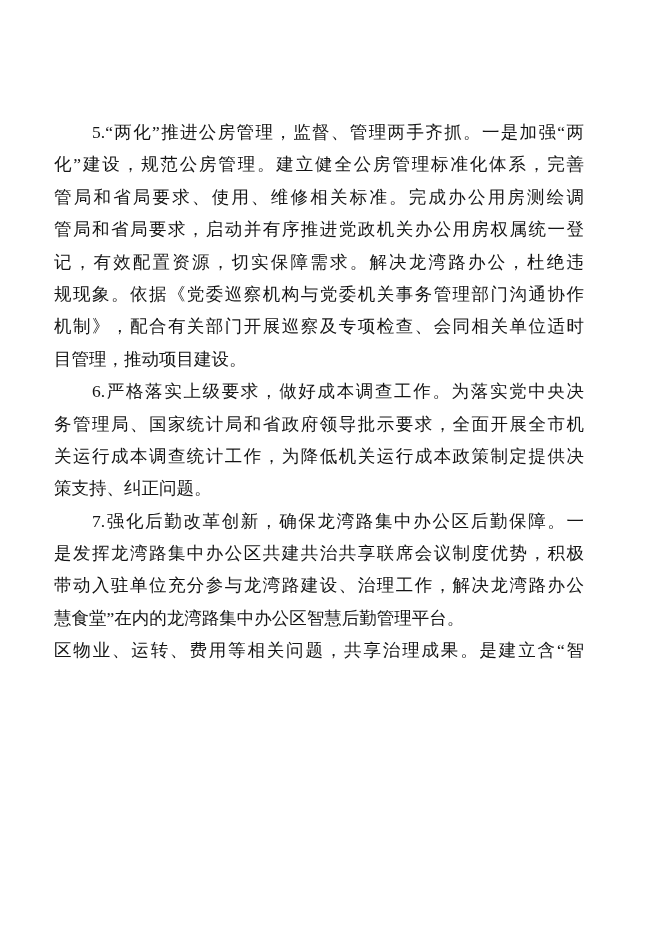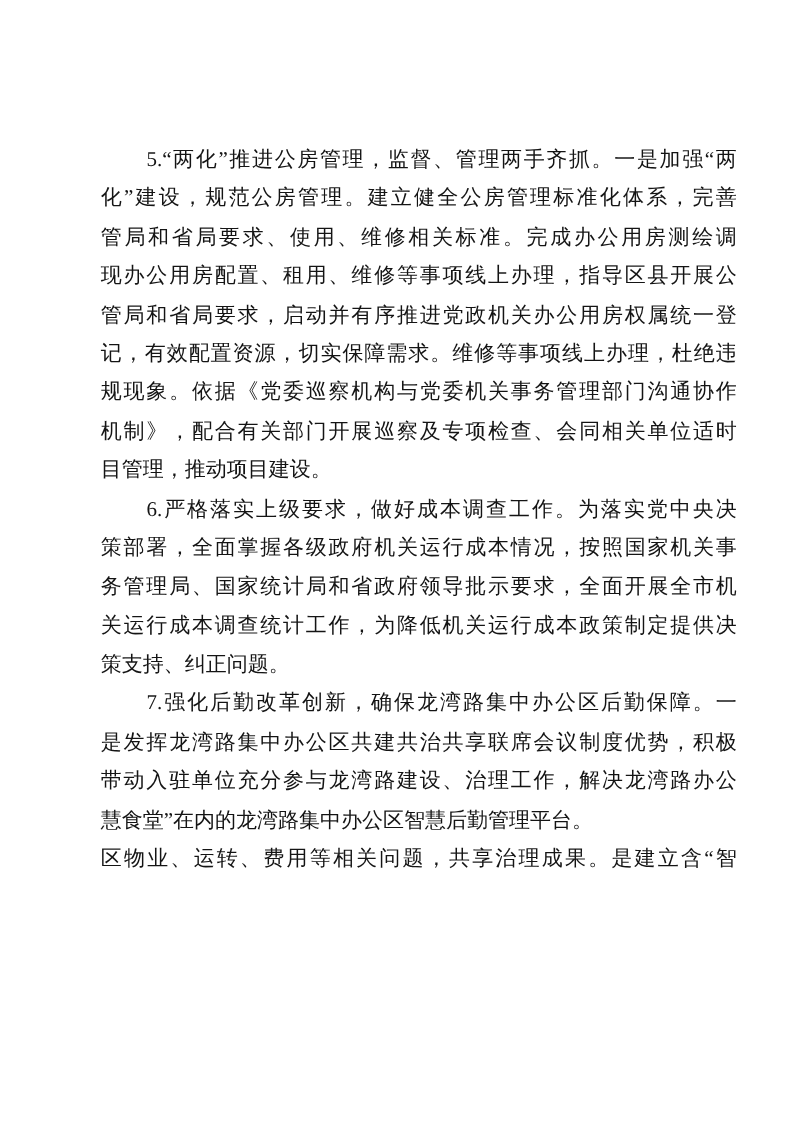--- a/index.html
+++ b/index.html
@@ -11,21 +11,21 @@
     position: relative;
     width: 662px;
     height: 936px;
     background: #ffffff;
     overflow: hidden;
     font-family: "Liberation Serif", "DejaVu Serif", serif;
     color: #141414;
   }
   .text-block {
     position: absolute;
-    left: 84px;
+    left: 54px;
     top: 116px;
     width: 530px;
   }
   .paragraph {
     margin: 0;
     padding: 0;
   }
   .line {
     font-size: 17.5px;
     line-height: 32.4px;
@@ -46,30 +46,28 @@
 </style>
 </head>
 <body>
 
 <div class="page">
   <div class="text-block">
       <div class="paragraph">
         <div class="line first">5.“两化”推进公房管理，监督、管理两手齐抓。一是加强“两</div>
         <div class="line">化”建设，规范公房管理。建立健全公房管理标准化体系，完善</div>
         <div class="line">管局和省局要求、使用、维修相关标准。完成办公用房测绘调</div>
-        <div class="line">现办公用房配置、租用、维修等事项线上办理，指导区县开展公</div>
         <div class="line">管局和省局要求，启动并有序推进党政机关办公用房权属统一登</div>
-        <div class="line">记，有效配置资源，切实保障需求。维修等事项线上办理，杜绝违</div>
+        <div class="line">记，有效配置资源，切实保障需求。解决龙湾路办公，杜绝违</div>
         <div class="line">规现象。依据《党委巡察机构与党委机关事务管理部门沟通协作</div>
         <div class="line">机制》，配合有关部门开展巡察及专项检查、会同相关单位适时</div>
         <div class="line last">目管理，推动项目建设。</div>
       </div>
       <div class="paragraph">
         <div class="line first">6.严格落实上级要求，做好成本调查工作。为落实党中央决</div>
-        <div class="line">策部署，全面掌握各级政府机关运行成本情况，按照国家机关事</div>
         <div class="line">务管理局、国家统计局和省政府领导批示要求，全面开展全市机</div>
         <div class="line">关运行成本调查统计工作，为降低机关运行成本政策制定提供决</div>
         <div class="line last">策支持、纠正问题。</div>
       </div>
       <div class="paragraph">
         <div class="line first">7.强化后勤改革创新，确保龙湾路集中办公区后勤保障。一</div>
         <div class="line">是发挥龙湾路集中办公区共建共治共享联席会议制度优势，积极</div>
         <div class="line">带动入驻单位充分参与龙湾路建设、治理工作，解决龙湾路办公</div>
         <div class="line last">慧食堂”在内的龙湾路集中办公区智慧后勤管理平台。</div>
         <div class="line">区物业、运转、费用等相关问题，共享治理成果。是建立含“智</div>

